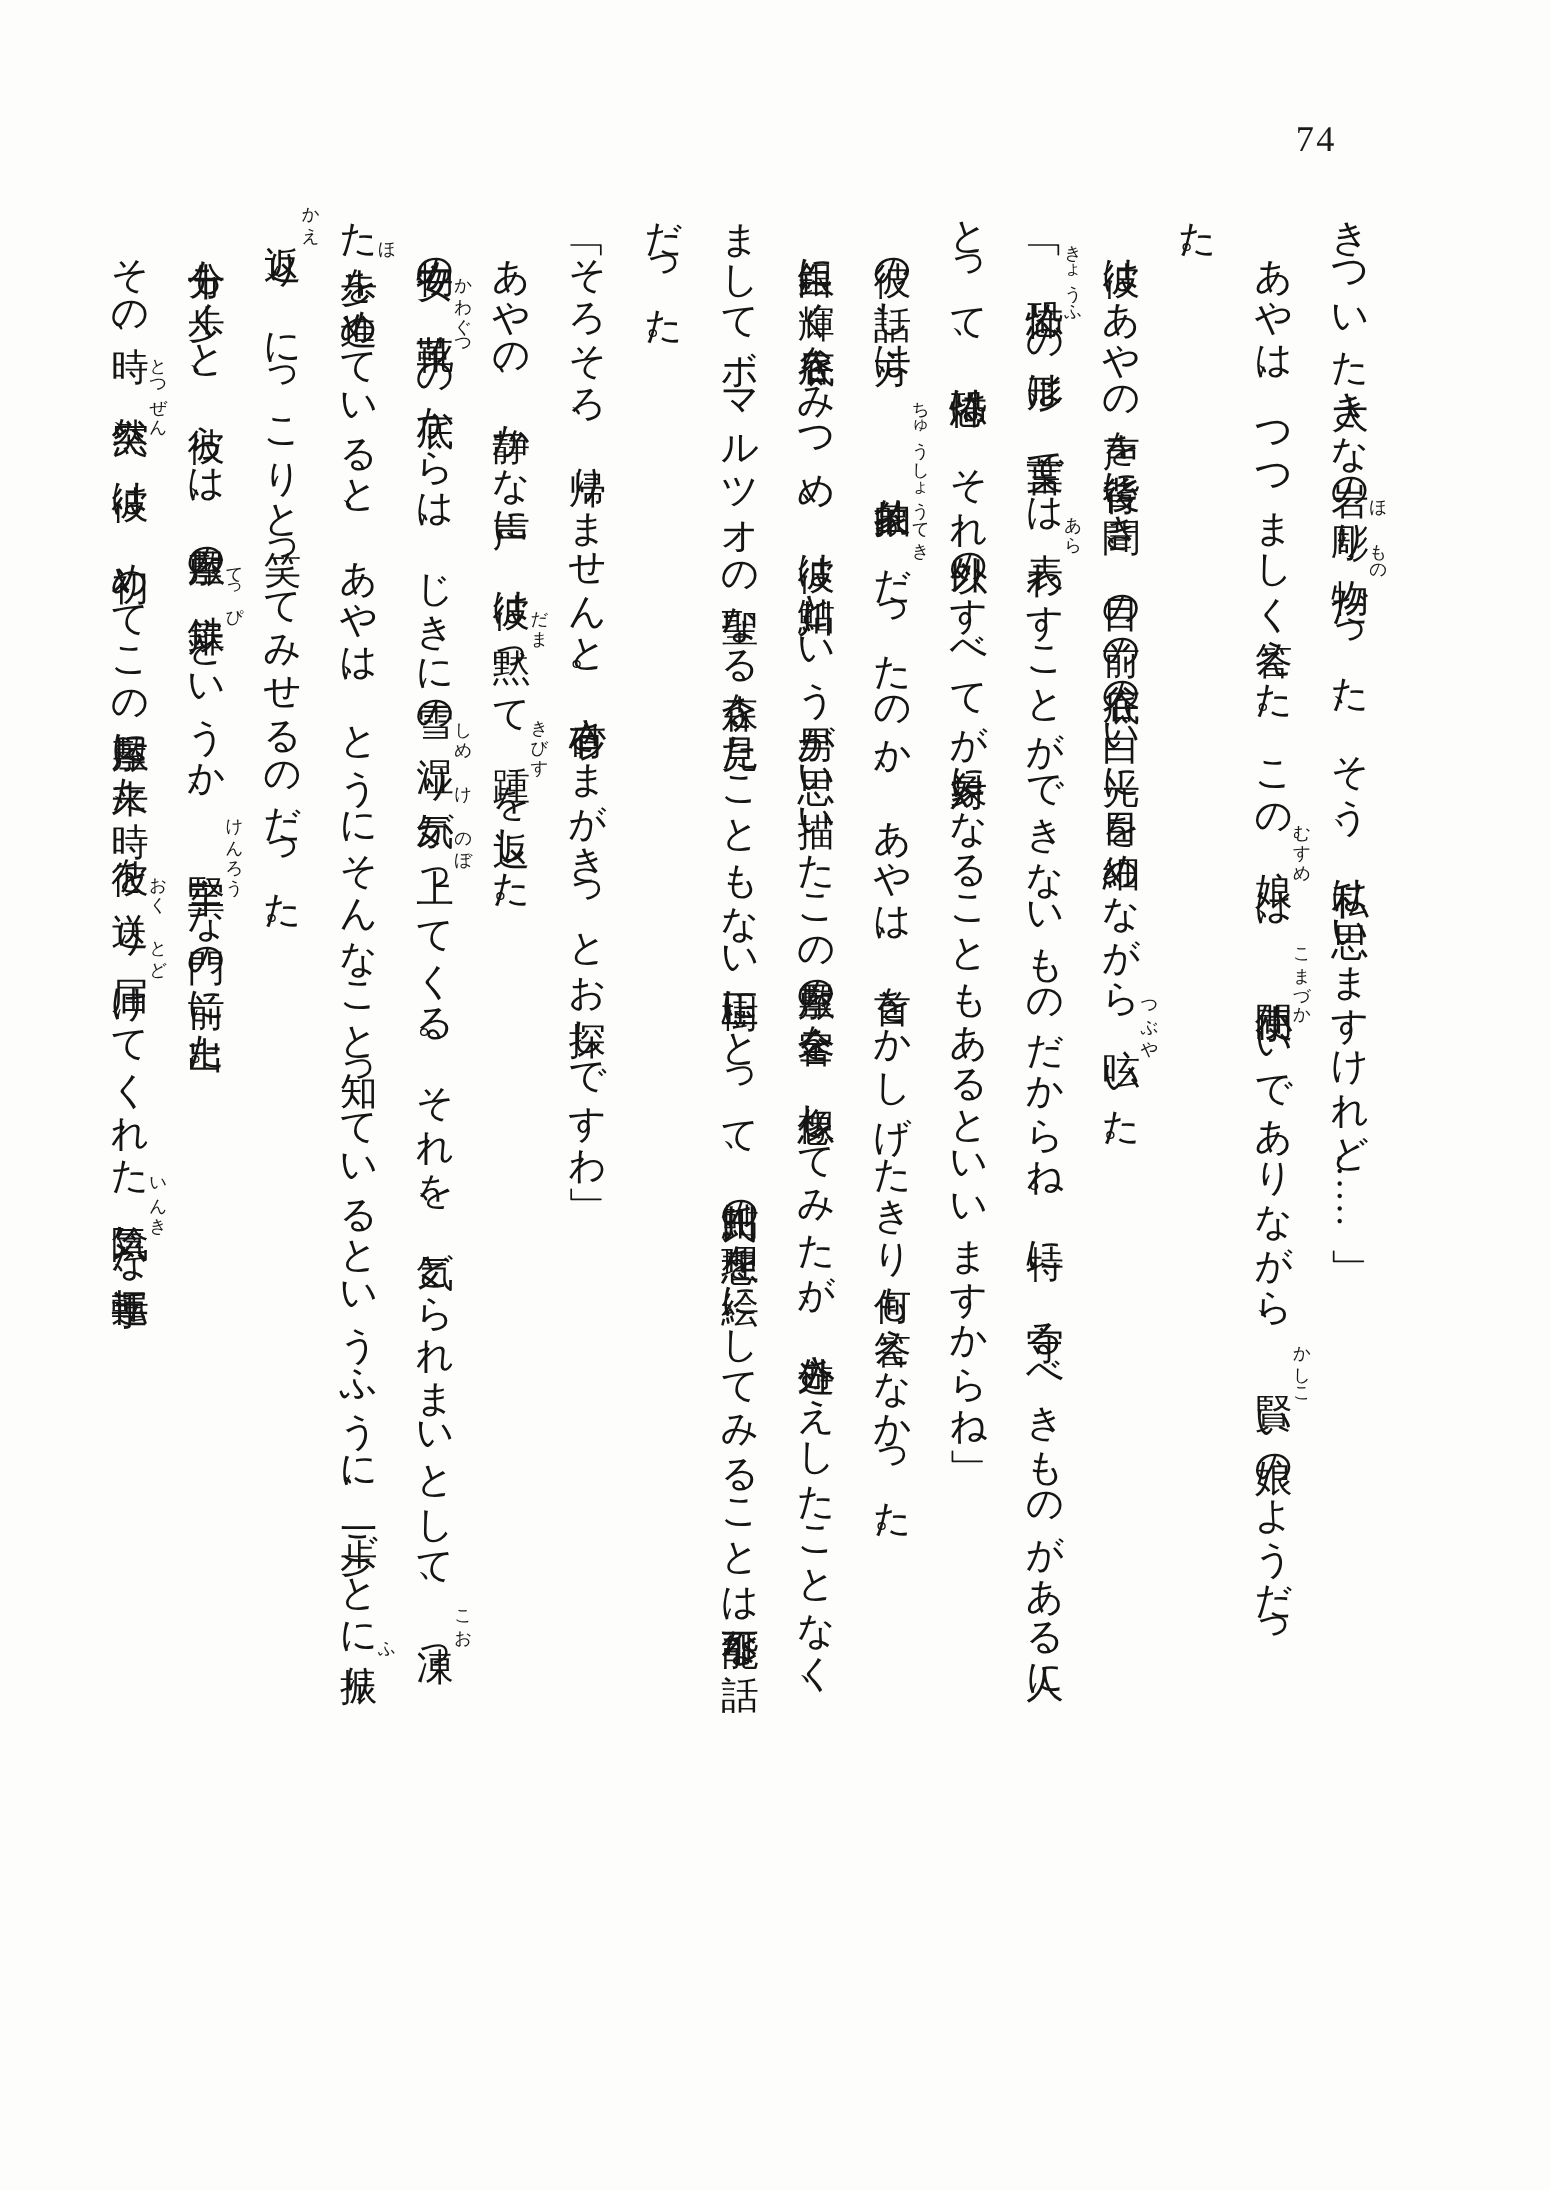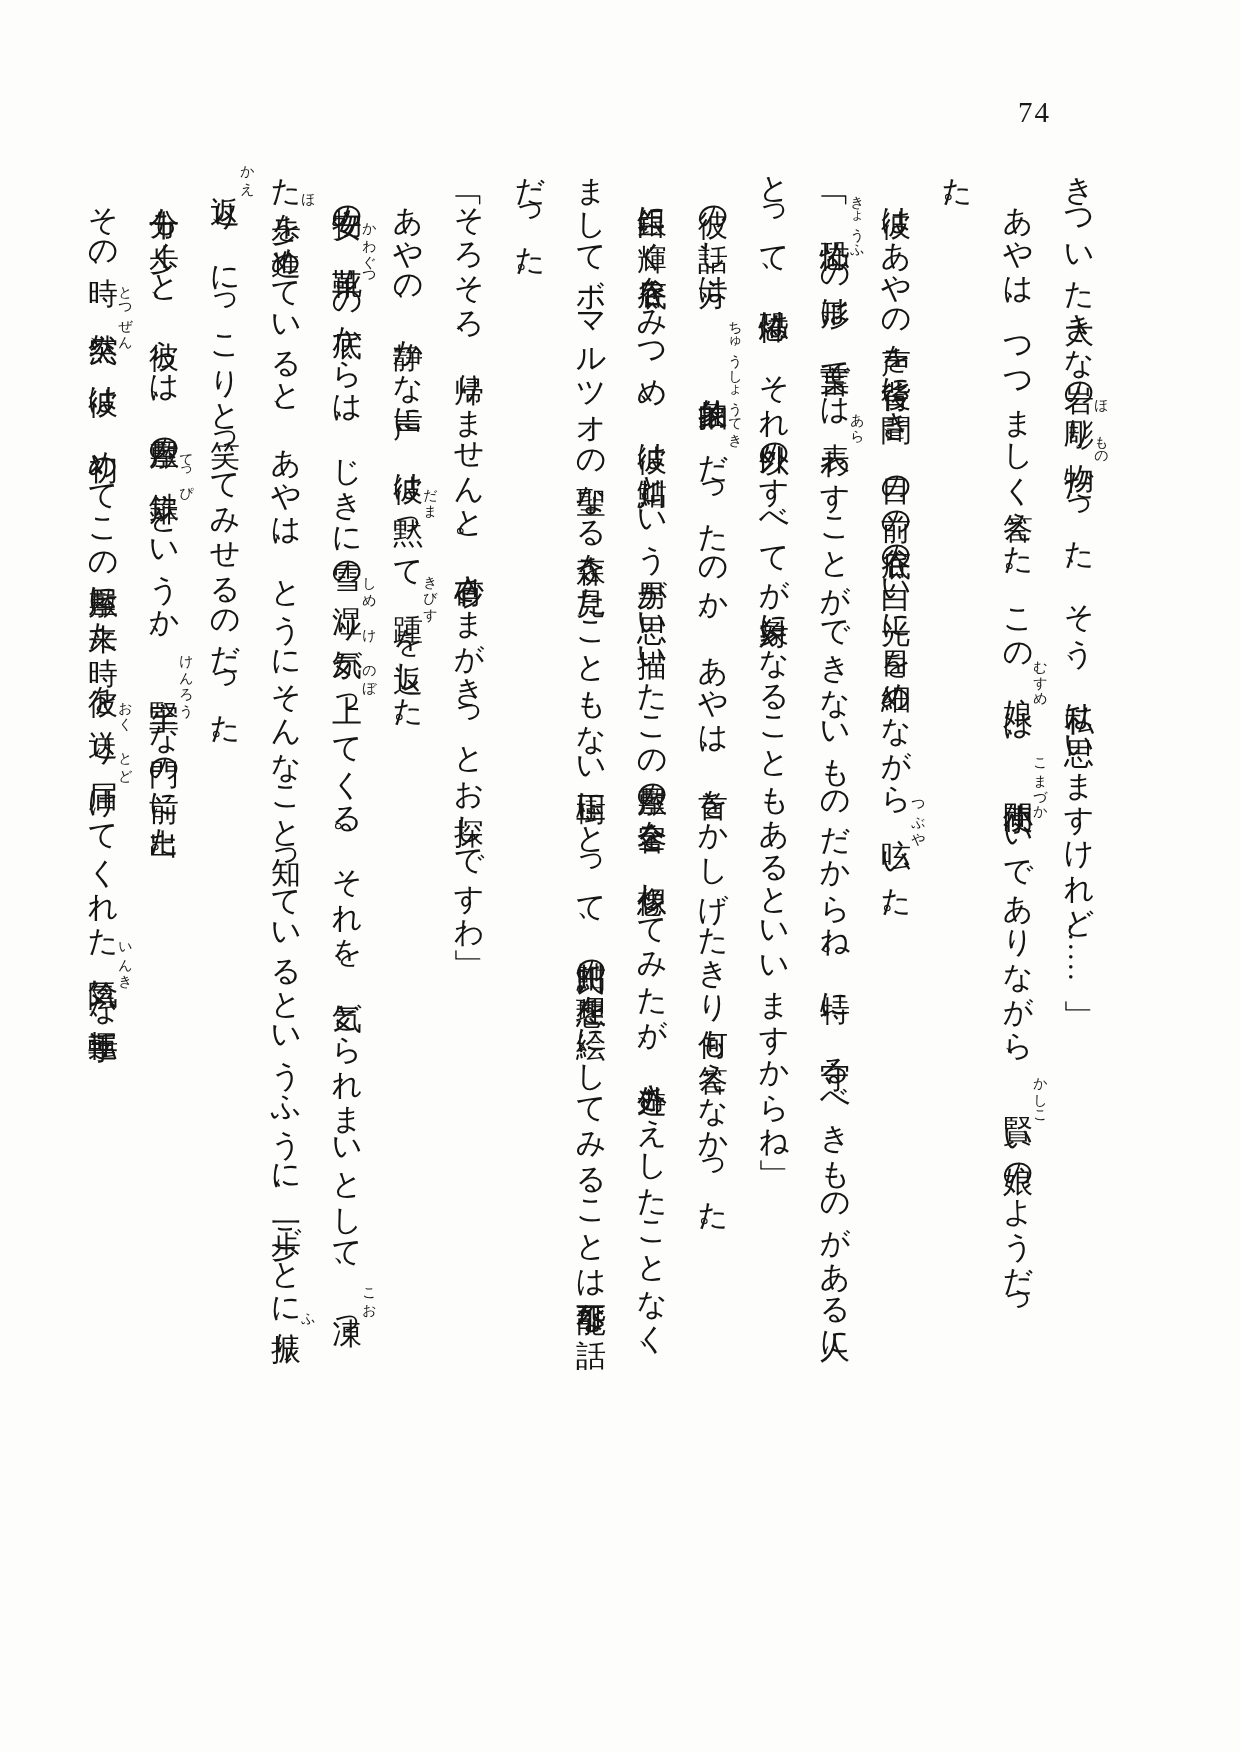--- a/index.html
+++ b/index.html
@@ -14,20 +14,21 @@
     background: #fdfdfc;
     overflow: hidden;
     font-family: "Liberation Serif", "DejaVu Serif", serif;
     color: #151515;
   }
   .page-number {
     position: absolute;
     top: 96px;
     left: 1018px;
     width: 70px;
+    text-align: center;
     font-size: 29px;
     letter-spacing: 2px;
     color: #1a1a1a;
   }
   .text-block {
     position: absolute;
     top: 156px;
     left: 132px;
     width: 978px;
     height: 1212px;

